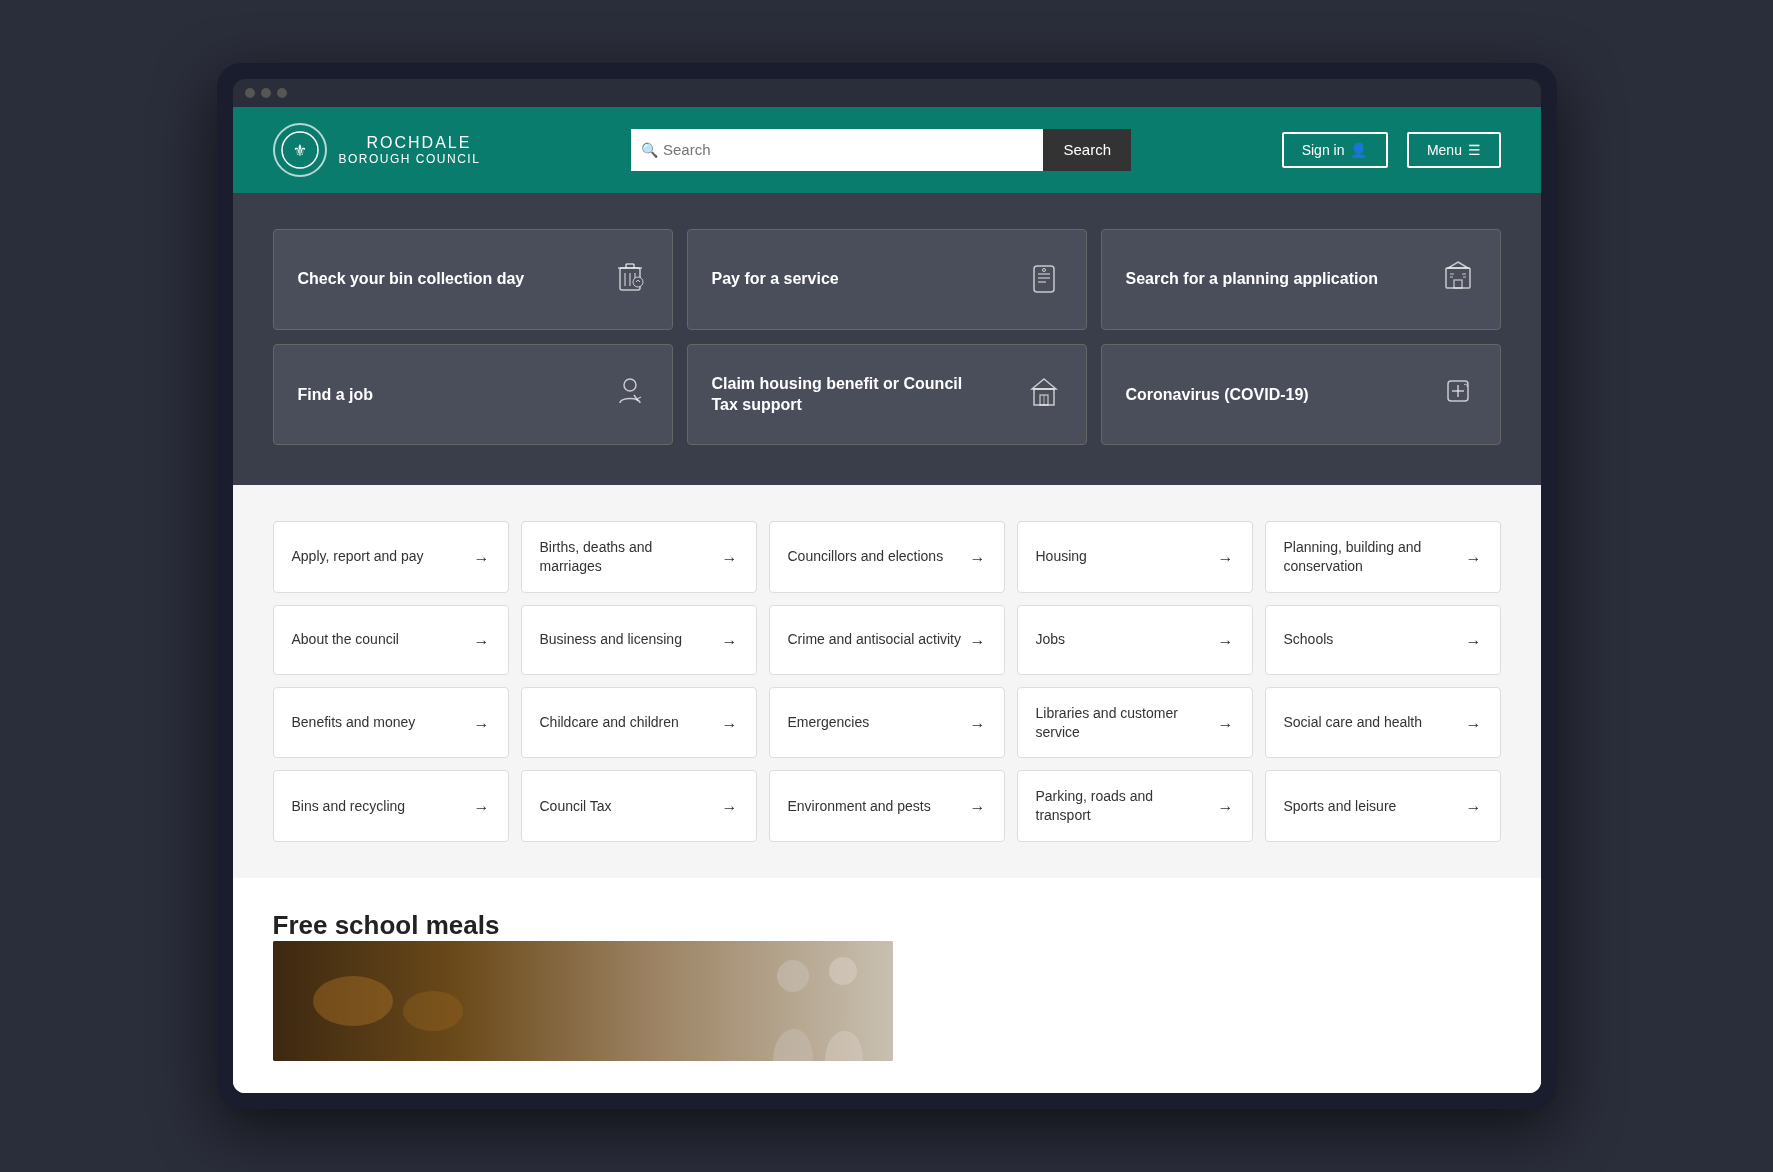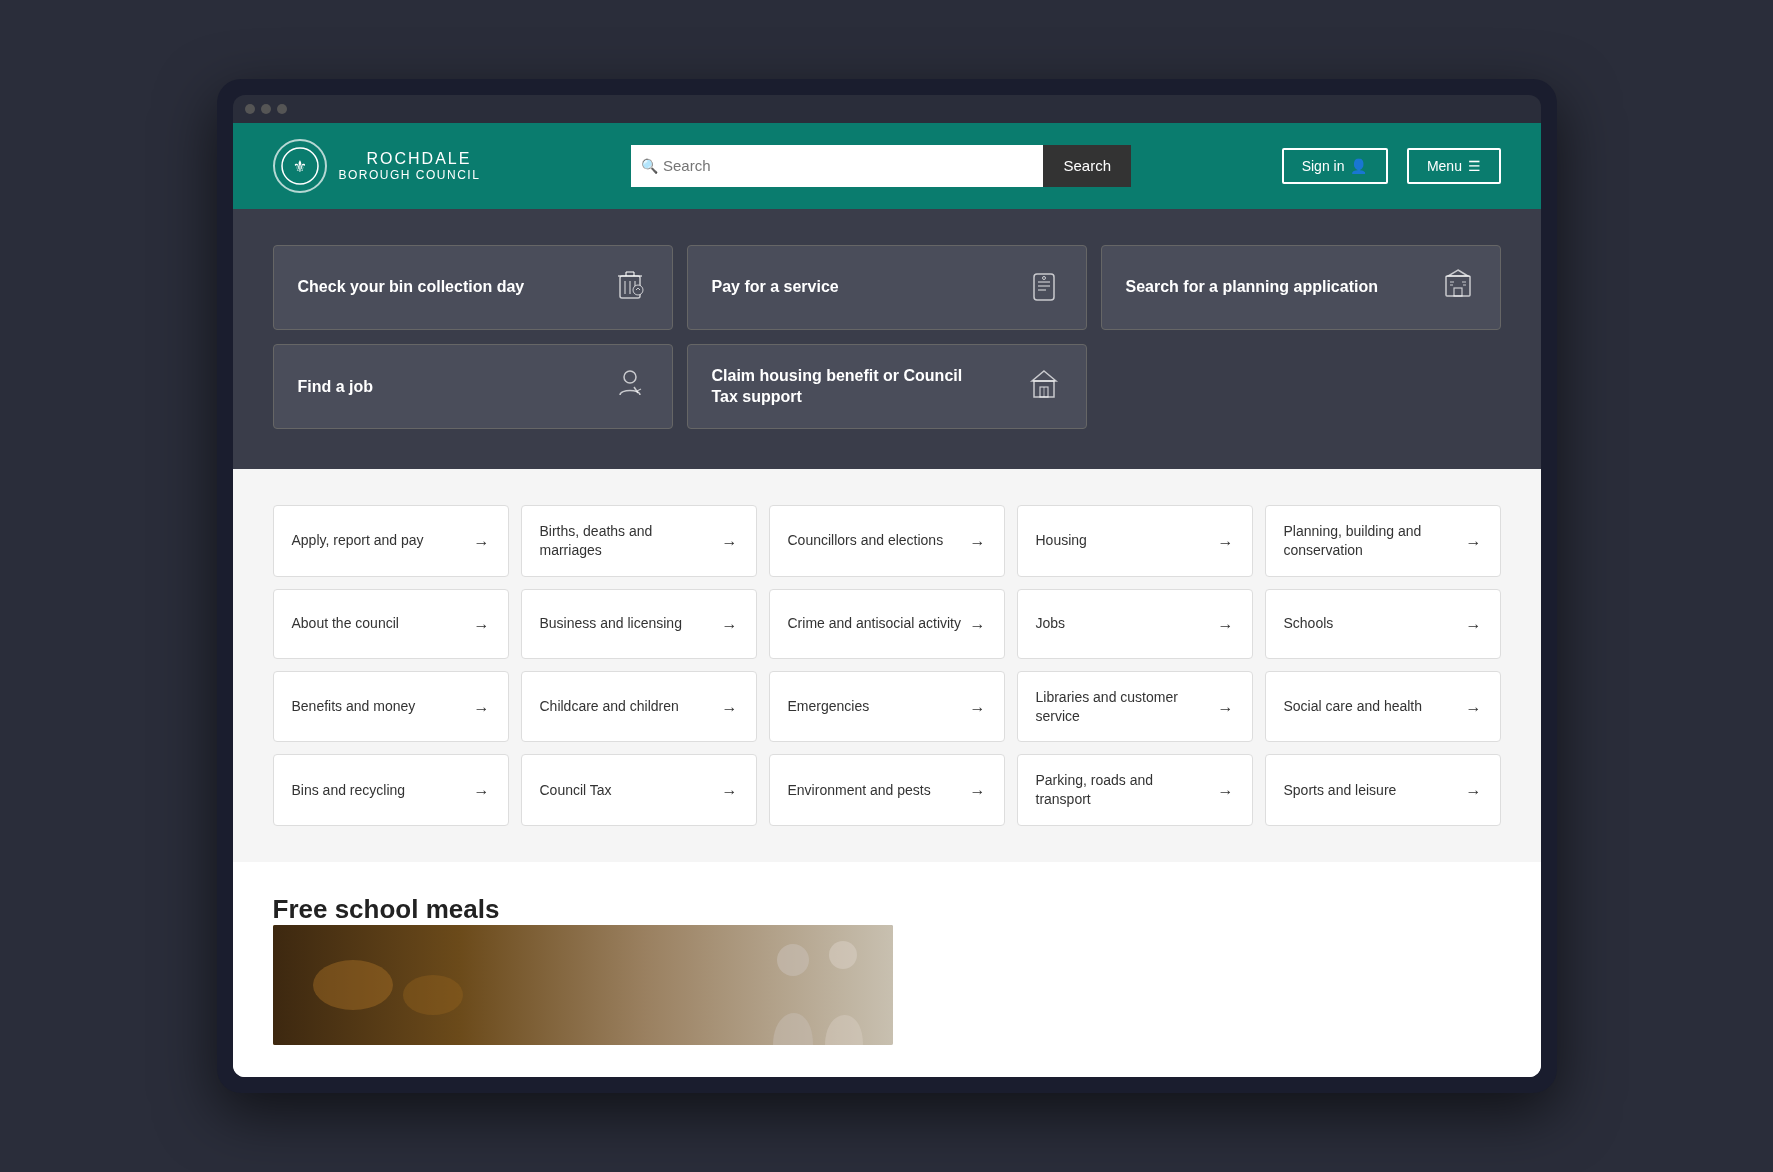--- a/index.html
+++ b/index.html
@@ -164,21 +164,21 @@
     .quick-links-grid {
       display: grid;
       grid-template-columns: repeat(3, 1fr);
       gap: 14px;
     }
 
     .quick-link-card {
       background: #4a4d5a;
       border: 1px solid #666;
       border-radius: 4px;
-      padding: 20px 24px;
+      padding: 28px 24px;
       display: flex;
       align-items: center;
       justify-content: space-between;
       cursor: pointer;
       transition: background 0.2s;
     }
 
     .quick-link-text {
       color: white;
       font-size: 16px;
@@ -376,20 +376,31 @@
           <span class="quick-link-icon">
             <svg width="36" height="36" viewBox="0 0 36 36" fill="none" xmlns="http://www.w3.org/2000/svg">
               <polygon points="18,6 30,16 6,16" stroke="rgba(255,255,255,0.7)" stroke-width="1.5" fill="none"></polygon>
               <rect x="8" y="16" width="20" height="16" stroke="rgba(255,255,255,0.7)" stroke-width="1.5" fill="none"></rect>
               <rect x="14" y="22" width="8" height="10" stroke="rgba(255,255,255,0.7)" stroke-width="1.2" fill="none"></rect>
               <line x1="18" y1="22" x2="18" y2="32" stroke="rgba(255,255,255,0.7)" stroke-width="0.8"></line>
             </svg>
           </span>
         </div>
 
+        <div class="quick-link-card">
+          <span class="quick-link-text">Coronavirus (COVID-19)</span>
+          <span class="quick-link-icon">
+            <svg width="36" height="36" viewBox="0 0 36 36" fill="none" xmlns="http://www.w3.org/2000/svg">
+              <rect x="8" y="8" width="20" height="20" rx="3" stroke="rgba(255,255,255,0.7)" stroke-width="1.5" fill="none"></rect>
+              <line x1="18" y1="12" x2="18" y2="24" stroke="rgba(255,255,255,0.7)" stroke-width="1.5"></line>
+              <line x1="12" y1="18" x2="24" y2="18" stroke="rgba(255,255,255,0.7)" stroke-width="1.5"></line>
+              <path d="M24 12 C26 10 28 12 27 14" stroke="rgba(255,255,255,0.7)" stroke-width="1" fill="none"></path>
+            </svg>
+          </span>
+        </div>
 
       </div>
     </section>
 
     <section class="categories-section">
       <div class="categories-grid" id="categories-grid">
 
       <div class="category-card">
       <span class="category-label">Apply, report and pay</span>
       <span class="category-arrow">→</span>

